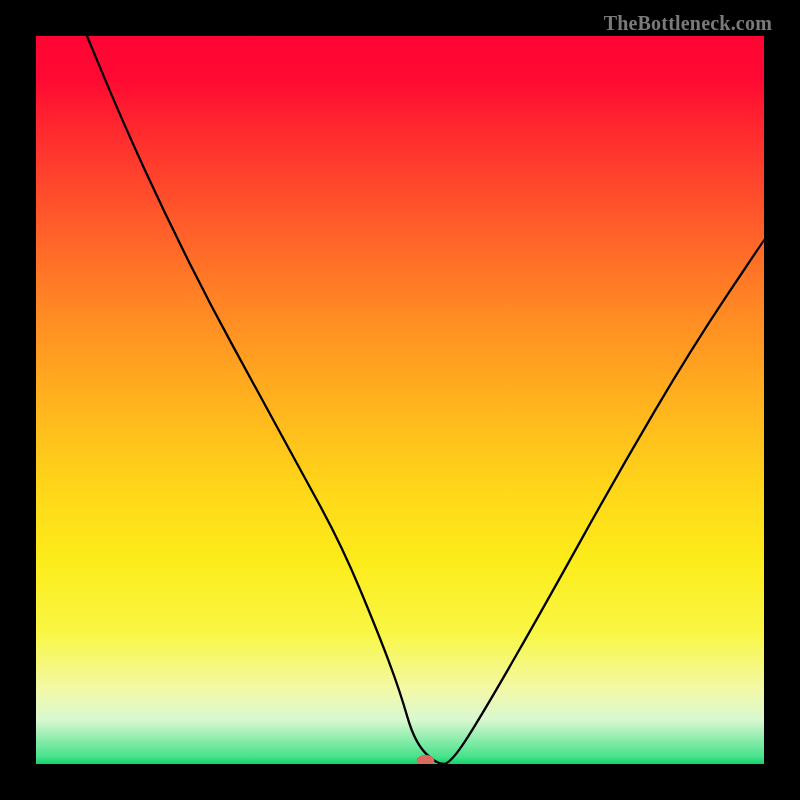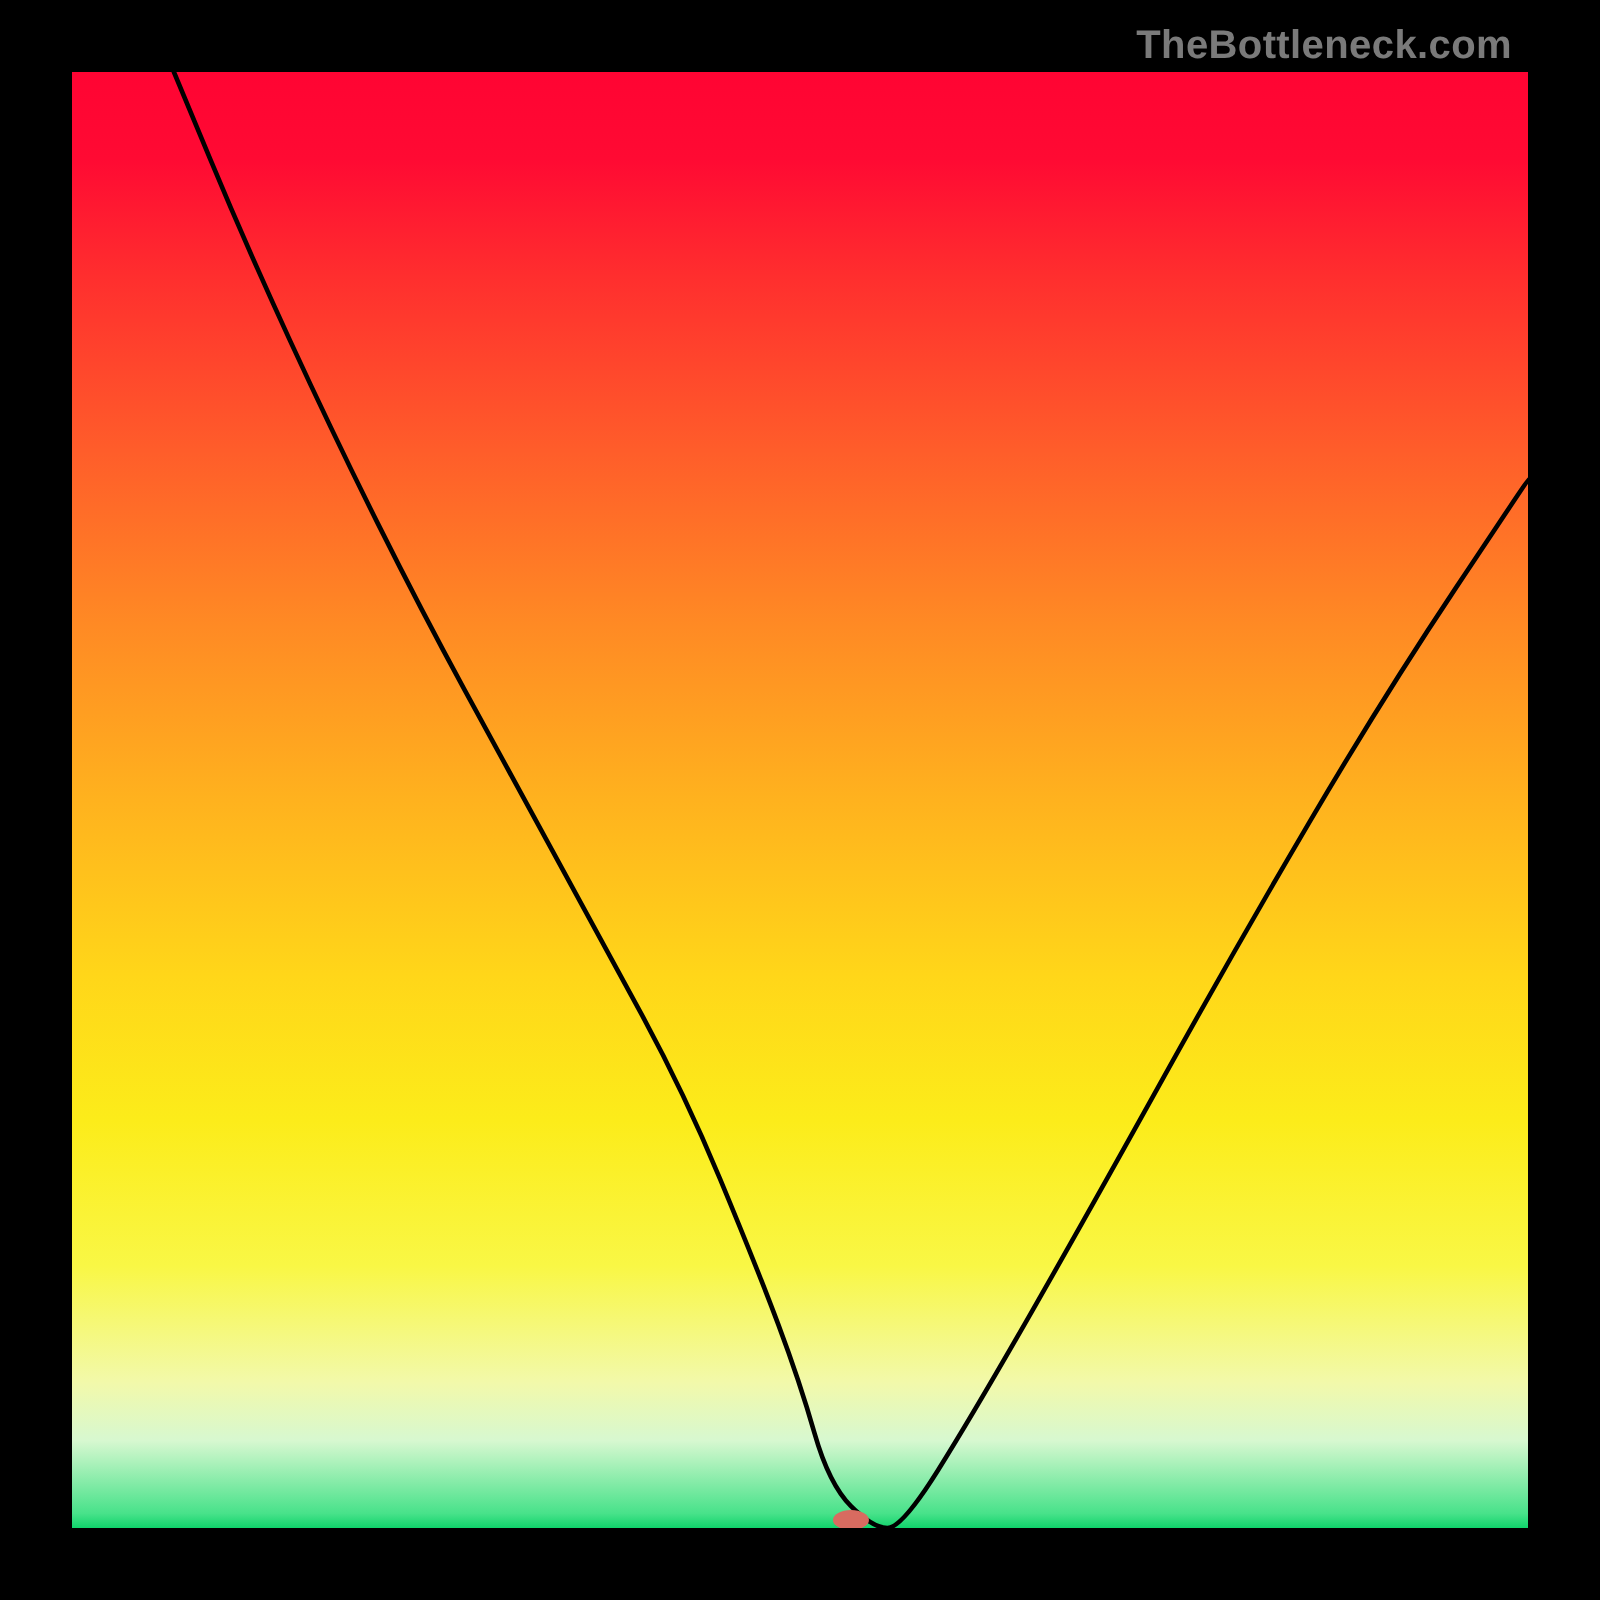--- a/index.html
+++ b/index.html
@@ -40,22 +40,22 @@
       #f9f745 82%,
       #f2f9aa 90%,
       #d7f8d0 94%,
       #48e28a 99%,
       #10d36b 100%
     );
   }
   .watermark {
     position: absolute;
     top: 12px;
-    right: 44px;
-    font-family: Liberation Sans, sans-serif;
+    right: 28px;
+    font-family: Liberation Serif, serif;
     font-size: 20px;
     font-weight: 600;
     color: #7a7a7a;
     letter-spacing: 0.2px;
     user-select: none;
   }
   .curve-svg {
     position: absolute;
     inset: 0;
     width: 100%;

